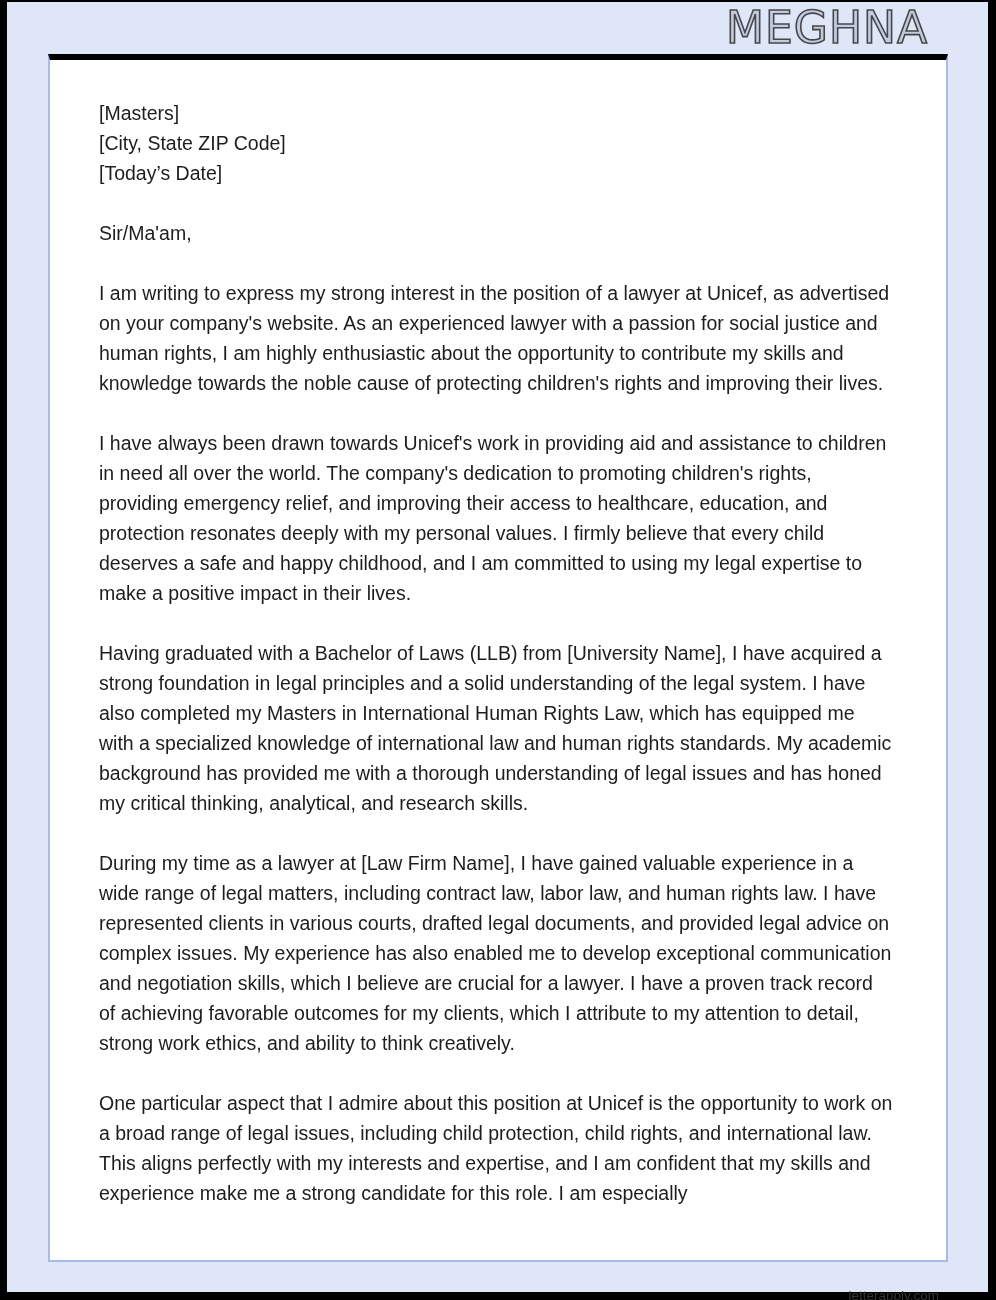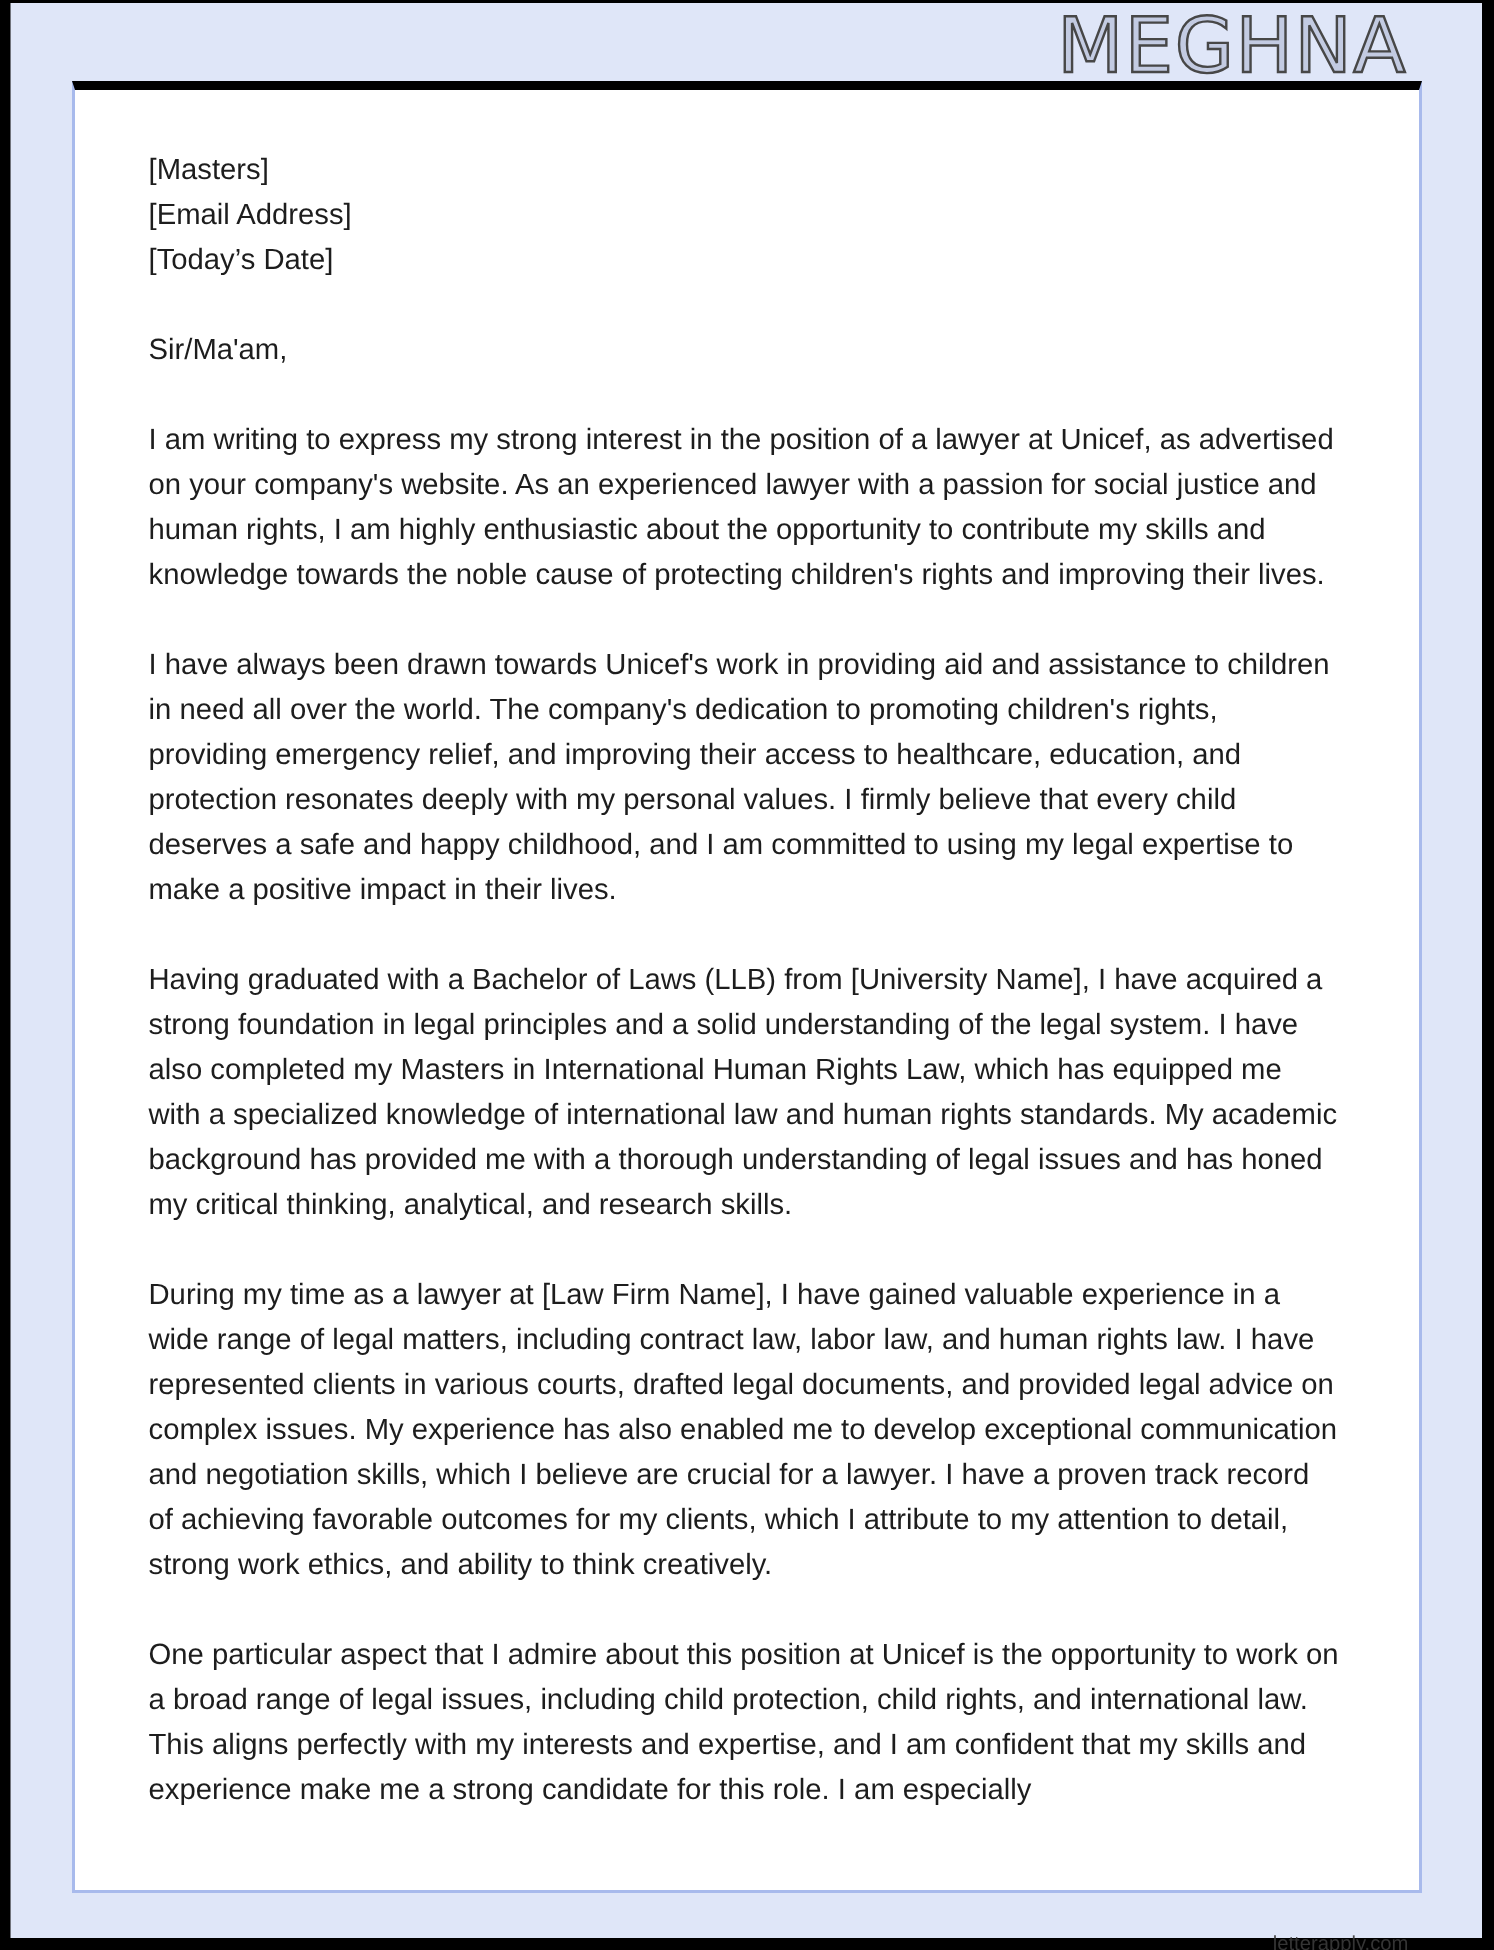--- a/index.html
+++ b/index.html
@@ -12,24 +12,24 @@
     font-family: "Liberation Sans", sans-serif;
   }
   .canvas {
     position: absolute;
     left: 7px; top: 2px; right: 8px; bottom: 8px;
     background: #dfe6f8;
   }
   .brand-title {
     position: absolute;
     top: 0px;
-    right: 50px;
+    right: 60px;
     z-index: 3;
     font-family: "DejaVu Sans", sans-serif;
-    font-size: 51px;
+    font-size: 44px;
     font-weight: 400;
     letter-spacing: 1px;
     color: #c3cbe2;                 
     -webkit-text-stroke: 1.6px #474747; 
     white-space: nowrap;
   }
   .page {
     position: absolute;
     left: 48px;
     top: 54px;
@@ -74,21 +74,21 @@
   <div class="brand-title">MEGHNA</div>
 
 </div>
 
 <div class="page"></div>
 
 <div class="letter-text">
 
   <div>
     <p class="sender-line">[Masters]</p>
-    <p class="sender-line">[Email Address]</p>
+    <p class="sender-line">[City, State ZIP Code]</p>
     <p class="sender-line">[Today’s Date]</p>
   </div>
 
   <p class="para">Sir/Ma'am,</p>
 
   <p class="para">I am writing to express my strong interest in the position of a lawyer at Unicef, as advertised on your company's website. As an experienced lawyer with a passion for social justice and human rights, I am highly enthusiastic about the opportunity to contribute my skills and knowledge towards the noble cause of protecting children's rights and improving their lives.</p>
   <p class="para">I have always been drawn towards Unicef's work in providing aid and assistance to children in need all over the world. The company's dedication to promoting children's rights, providing emergency relief, and improving their access to healthcare, education, and protection resonates deeply with my personal values. I firmly believe that every child deserves a safe and happy childhood, and I am committed to using my legal expertise to make a positive impact in their lives.</p>
   <p class="para">Having graduated with a Bachelor of Laws (LLB) from [University Name], I have acquired a strong foundation in legal principles and a solid understanding of the legal system. I have also completed my Masters in International Human Rights Law, which has equipped me with a specialized knowledge of international law and human rights standards. My academic background has provided me with a thorough understanding of legal issues and has honed my critical thinking, analytical, and research skills.</p>
   <p class="para">During my time as a lawyer at [Law Firm Name], I have gained valuable experience in a wide range of legal matters, including contract law, labor law, and human rights law. I have represented clients in various courts, drafted legal documents, and provided legal advice on complex issues. My experience has also enabled me to develop exceptional communication and negotiation skills, which I believe are crucial for a lawyer. I have a proven track record of achieving favorable outcomes for my clients, which I attribute to my attention to detail, strong work ethics, and ability to think creatively.</p>
   <p class="para">One particular aspect that I admire about this position at Unicef is the opportunity to work on a broad range of legal issues, including child protection, child rights, and international law. This aligns perfectly with my interests and expertise, and I am confident that my skills and experience make me a strong candidate for this role. I am especially</p>

